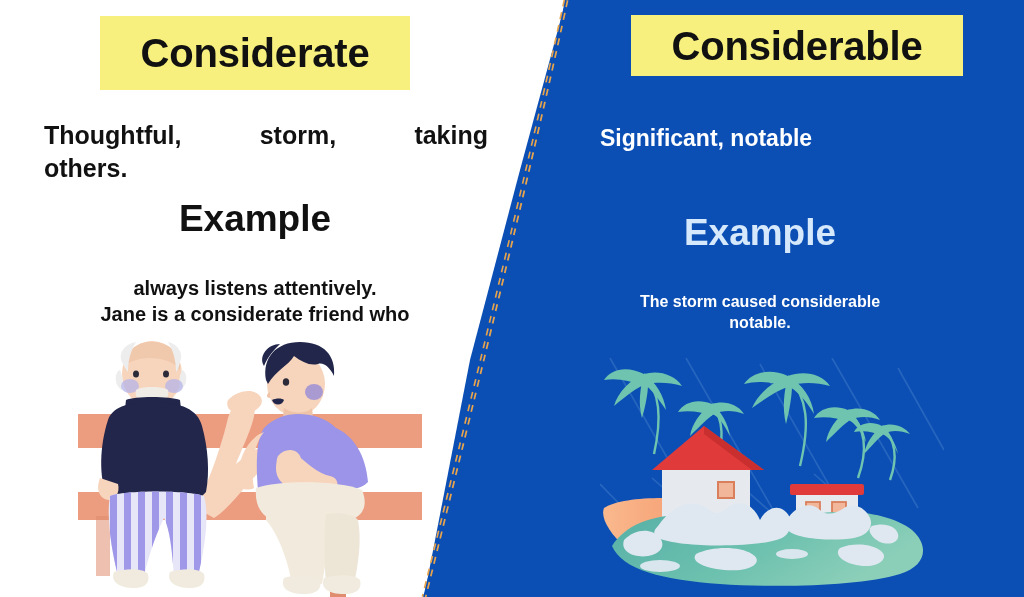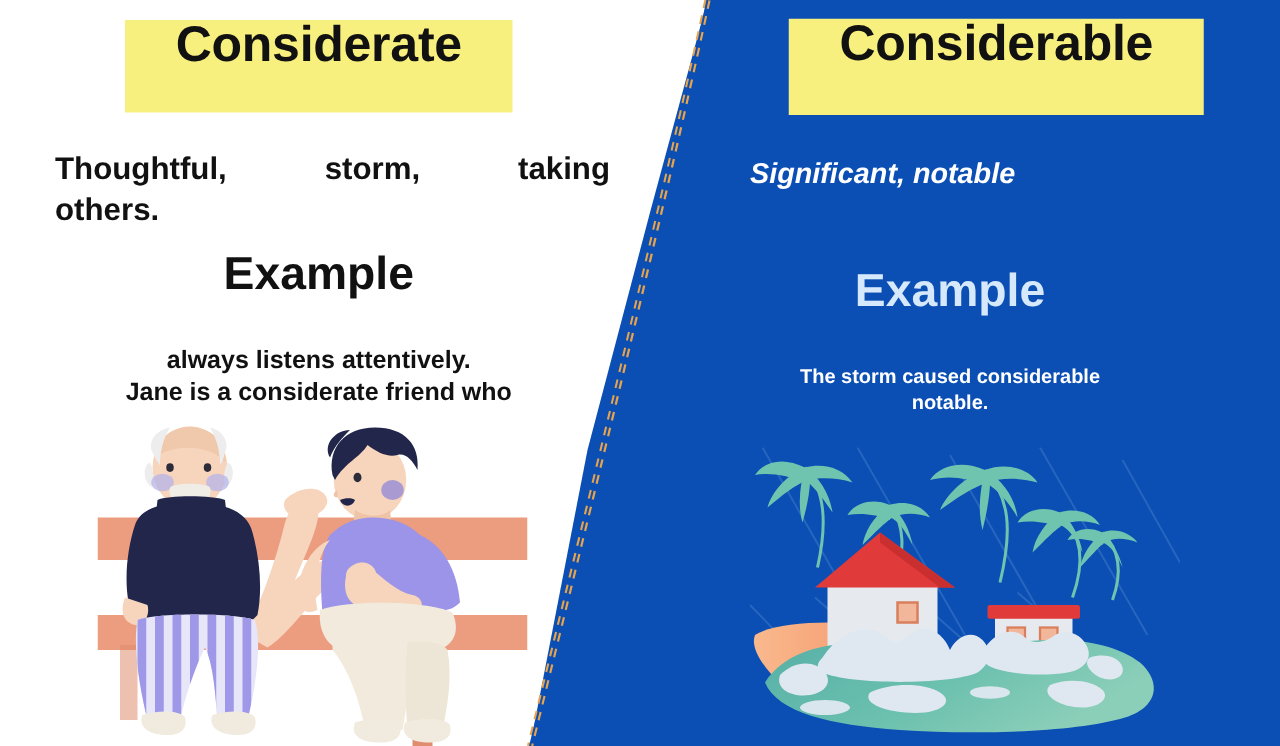--- a/index.html
+++ b/index.html
@@ -33,33 +33,34 @@
     inset: 0;
     z-index: 2;
     pointer-events: none;
   }
 
   
   .hl-box {
     position: absolute;
     background: #F7F07E;
     display: flex;
+    align-items: center;
     justify-content: center;
     z-index: 4;
   }
   .hl-box .hl-text {
     font-size: 40px;
     font-weight: bold;
     color: #111111;
     letter-spacing: -0.2px;
     line-height: 1;
   }
 
   #left-title-box  { left: 100px;  top: 16px; width: 310px; height: 74px; }
-  #right-title-box { left: 631px;  top: 15px; width: 332px; height: 77px; }
+  #right-title-box { left: 631px;  top: 15px; width: 332px; height: 61px; }
 
   .definition {
     position: absolute;
     z-index: 4;
     font-weight: bold;
     line-height: 1.32;
   }
   #left-definition {
     left: 44px;
     top: 119px;
@@ -73,21 +74,20 @@
     text-align: center;
     text-align-last: left;
   }
   #right-definition {
     left: 600px;
     top: 123px;
     width: 360px;
     font-size: 23px;
     color: #FFFFFF;
     text-align: left;
-    font-style: italic;
   }
 
   .example-head {
     position: absolute;
     z-index: 4;
     font-size: 37px;
     font-weight: bold;
     line-height: 1;
     text-underline-offset: 5px;
     text-decoration-thickness: 3px;

